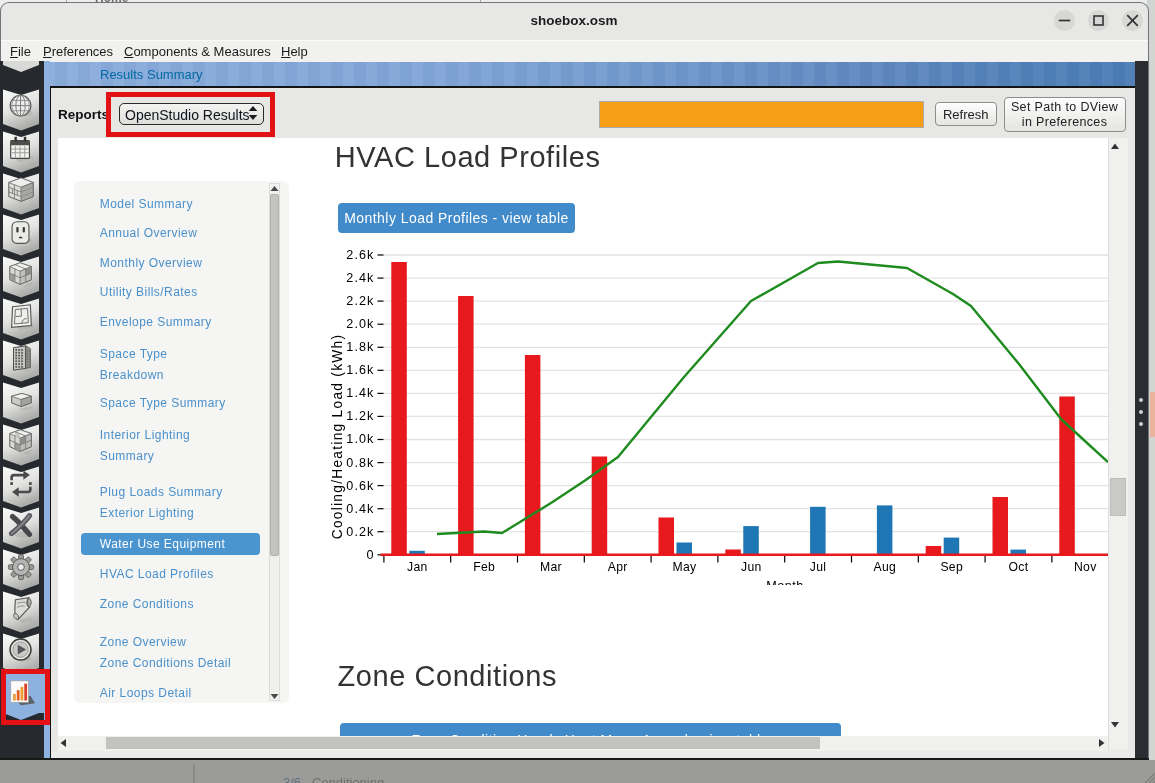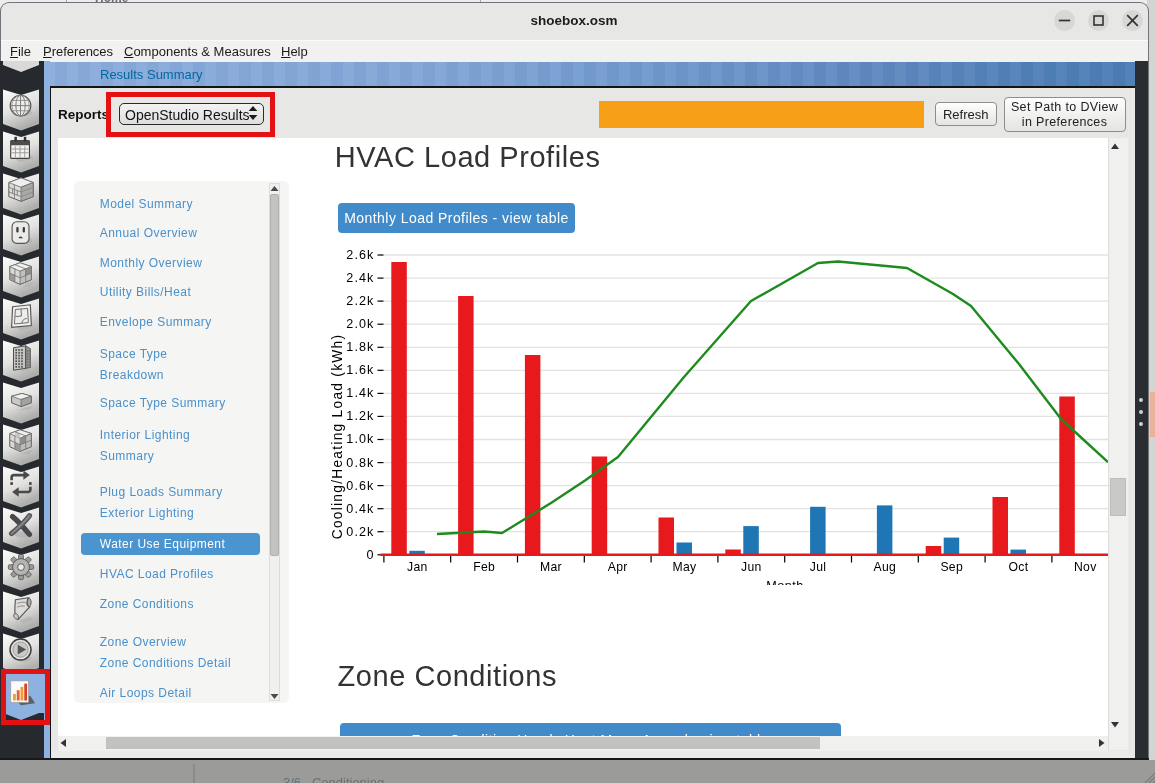--- a/index.html
+++ b/index.html
@@ -389,21 +389,21 @@
 <div style="left:934.5px;top:102px;width:62.5px;height:24px;background:linear-gradient(#fefefe,#e4e4e2);border:1.2px solid #8d8d8b;border-radius:4px;"></div>
 <div style="left:934.5px;top:106.5px;width:62.5px;text-align:center;font-size:13px;color:#222;">Refresh</div>
 <div style="left:1003.5px;top:96.5px;width:122px;height:35.5px;background:linear-gradient(#fefefe,#e4e4e2);border:1.2px solid #8d8d8b;border-radius:4px;"></div>
 <div style="left:1003.5px;top:100px;width:122px;text-align:center;font-size:12.5px;line-height:14.5px;color:#222;letter-spacing:0.35px;">Set Path to DView<br>in Preferences</div>
 <div style="left:57.8px;top:137.8px;width:1050.5px;height:598.2px;background:#fff;"></div>
 <div style="left:74.1px;top:180.5px;width:214.6px;height:222px;background:#f5f5f3;border-radius:6px 6px 0 0;"></div>
 <div style="left:74.1px;top:400px;width:214.6px;height:302.5px;background:#f5f5f3;border-radius:0 0 6px 6px;"></div>
 <div class="lnk" style="left:99.8px;top:196.5px;">Model Summary</div>
 <div class="lnk" style="left:99.8px;top:225.5px;">Annual Overview</div>
 <div class="lnk" style="left:99.8px;top:255.5px;">Monthly Overview</div>
-<div class="lnk" style="left:99.8px;top:285.3px;">Utility Bills/Heat</div>
+<div class="lnk" style="left:99.8px;top:285.3px;">Utility Bills/Rates</div>
 <div class="lnk" style="left:99.8px;top:315.1px;">Envelope Summary</div>
 <div class="lnk" style="left:99.8px;top:344.1px;line-height:20.8px;">Space Type<br>Breakdown</div>
 <div class="lnk" style="left:99.8px;top:396.3px;">Space Type Summary</div>
 <div class="lnk" style="left:99.8px;top:425.3px;line-height:20.8px;">Interior Lighting<br>Summary</div>
 <div class="lnk" style="left:99.8px;top:476.6px;margin-top:8px;">Plug Loads Summary</div>
 <div class="lnk" style="left:99.8px;top:506px;text-align:center;">Exterior Lighting</div>
 <div style="left:80.7px;top:532.7px;width:179.8px;height:22.3px;background:#4a94d0;border-radius:4px;"></div>
 <div class="lnk" style="left:99.8px;top:536.8px;color:#fff;">Water Use Equipment</div>
 <div class="lnk" style="left:99.8px;top:567.0px;">HVAC Load Profiles</div>
 <div class="lnk" style="left:99.8px;top:596.8px;">Zone Conditions</div>

